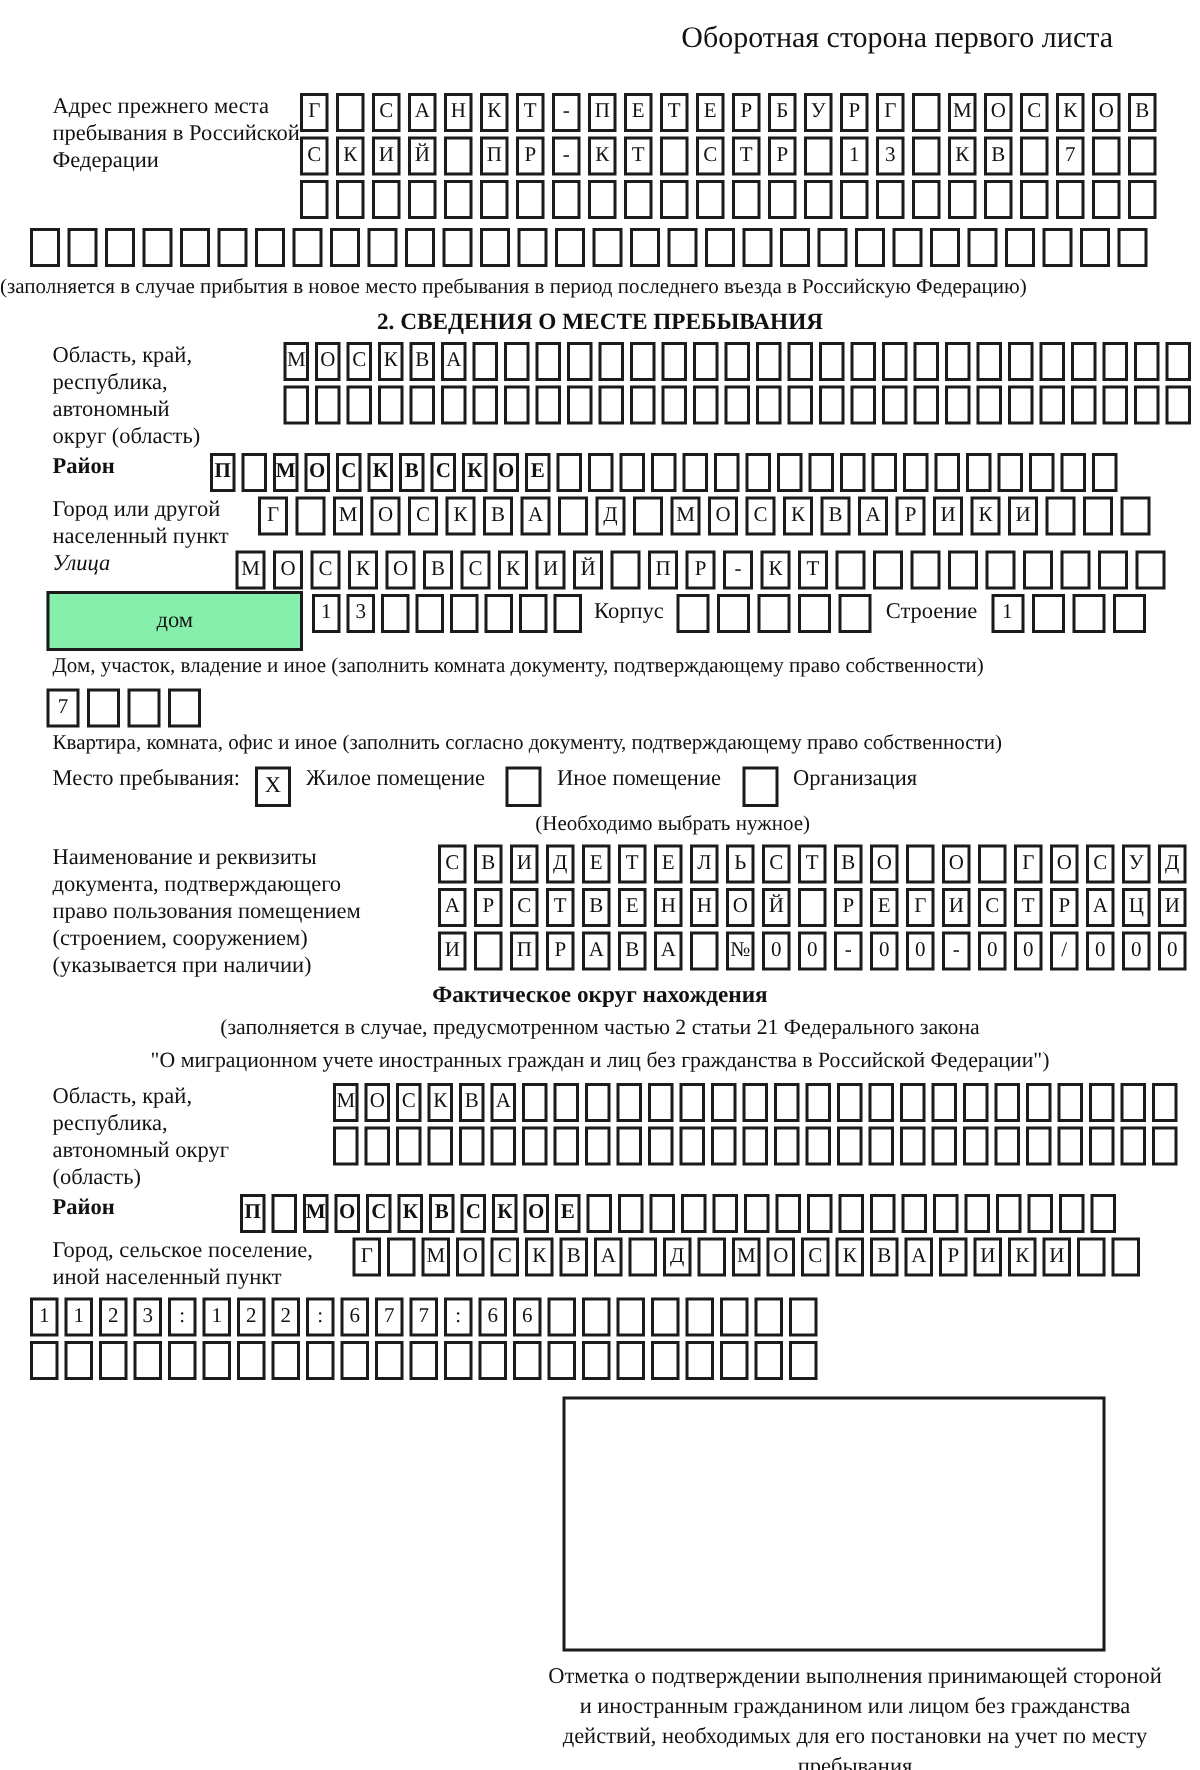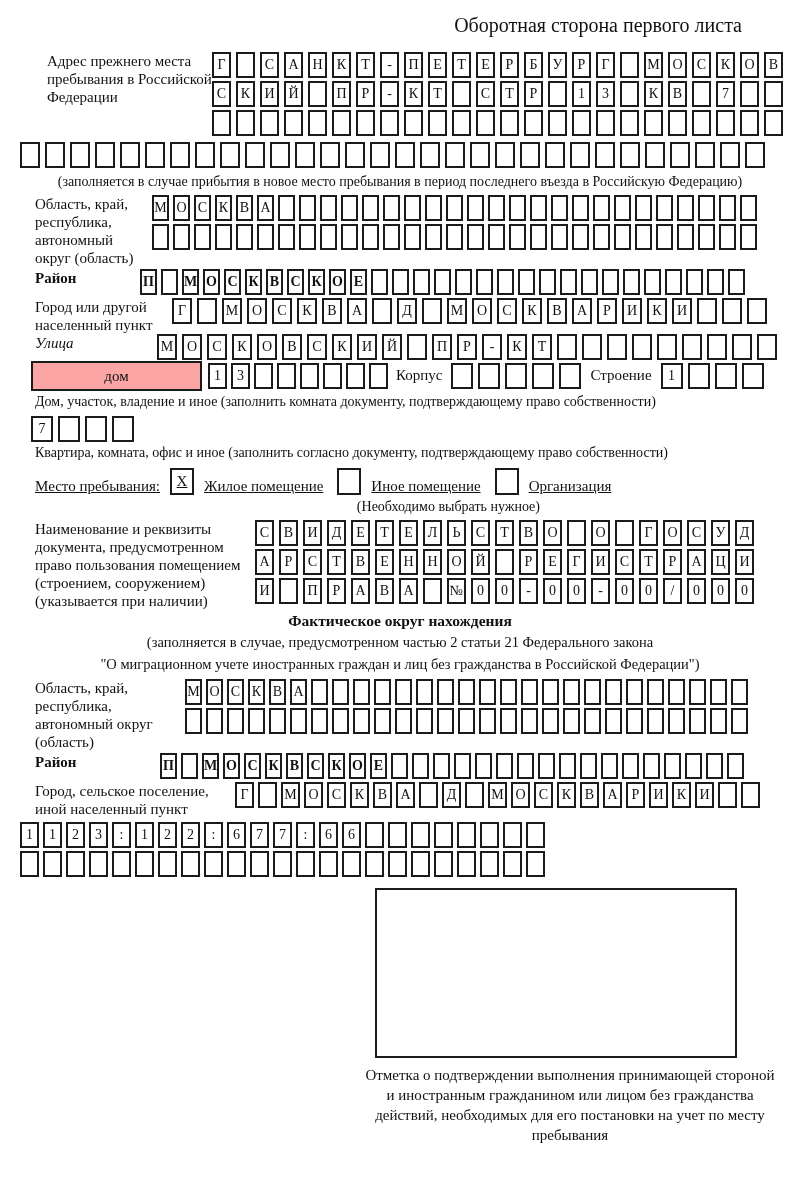--- a/index.html
+++ b/index.html
@@ -24,56 +24,56 @@
   .c-reg   .cell{width:17px;margin-right:4px;}  
   .c-city  .cell{width:20px;}            
   .c-street .cell{width:20px;}           
   .c-house .cell{width:19px;margin-right:4px;}
   .c-korp  .cell{width:22px;}
   .c-str   .cell{width:22px;}
   .c-kv    .cell{width:22px;}
   .c-doc   .cell{width:19px;}
   .c-reg2  .cell{width:17px;margin-right:4px;}  
   .c-kad   .cell{width:19px;margin-right:4px;}  
-  .note-center{text-align:center;font-size:14px;line-height:18px;margin-top:5px;}
+  .note-center{font-size:14px;line-height:18px;margin-top:5px;}
   .sec-title{text-align:center;font-weight:bold;font-size:15.5px;line-height:18px;margin-top:5px;}
   .bigbox{
-    box-sizing:border-box;border:2px solid #1b1b1b;height:30px;display:flex;
-    align-items:center;justify-content:center;font-size:15px;flex-shrink:0;background:#fca5a5;
+    box-sizing:border-box;border:2px solid #1b1b1b;height:40px;display:flex;
+    align-items:center;justify-content:center;font-size:15px;flex-shrink:0;background:#86efac;
   }
   .house-box{width:171px;margin-right:6px;}
   .kv-box{width:205px;margin-right:8px;}
   .inline-label{font-size:15px;line-height:28px;padding:0 9px 0 4px;white-space:nowrap;}
   .house-row{display:flex;align-items:flex-start;margin-left:31px;margin-top:1px;}
   .house-row .cells{margin-top:2px;}
   .note-left{font-size:14px;line-height:18px;margin:2px 0 0 35px;}
-  .stay-row{display:flex;align-items:flex-end;margin:6px 0 0 35px;font-size:15px;text-decoration:underline;}
+  .stay-row{display:flex;align-items:flex-start;margin:6px 0 0 35px;font-size:15px;}
   .checkbox{
     box-sizing:border-box;width:24px;height:27px;border:2px solid #1b1b1b;flex-shrink:0;
     display:flex;align-items:center;justify-content:center;font-size:15px;background:#fff;
   }
   .stay-row .opt-label{margin:0 14px 0 10px;white-space:nowrap;}
   .stay-row .lead{margin-right:10px;white-space:nowrap;}
   .choose-note{width:400px;margin-left:140px;text-align:right;font-size:14px;line-height:18px;margin-top:3px;}
   .fact-note{text-align:center;font-size:14.5px;line-height:22px;margin-top:1px;}
   .stamp-box{
     box-sizing:border-box;border:2px solid #1b1b1b;width:362px;height:170px;
     margin:8px 0 0 375px;background:#fff;
   }
   .stamp-note{width:410px;margin:7px 0 0 365px;text-align:center;font-size:15px;line-height:20px;}
-  .mt2{margin-top:2px;font-weight:bold;}.mt3{margin-top:3px;}.mt4{margin-top:4px;}
+  .mt2{margin-top:2px;font-weight:bold;}.mt3{margin-top:3px;}.mt4{margin-top:4px;gap:37px;}
 </style>
 </head>
 <body>
 
 <div class="page">
 
   <div class="top-title">Оборотная сторона первого листа</div>
 
-  <div class="frow" style="margin-top:18px;justify-content:center;">
+  <div class="frow" style="margin-top:28px;">
     <div class="flabel" style="flex-basis:180px;">Адрес прежнего места пребывания в Российской Федерации</div>
     <div class="cellrows">
       <div class="cells c-addr">
           <span class="cell">Г</span>
           <span class="cell"></span>
           <span class="cell">С</span>
           <span class="cell">А</span>
           <span class="cell">Н</span>
           <span class="cell">К</span>
           <span class="cell">Т</span>
@@ -178,20 +178,21 @@
         <span class="cell"></span>
         <span class="cell"></span>
         <span class="cell"></span>
         <span class="cell"></span>
         <span class="cell"></span>
         <span class="cell"></span>
       </div>
   </div>
   <div class="note-center">(заполняется в случае прибытия в новое место пребывания в период последнего въезда в Российскую Федерацию)</div>
 
+  <div class="sec-title">2. СВЕДЕНИЯ О МЕСТЕ ПРЕБЫВАНИЯ</div>
 
   <div class="frow mt4">
     <div class="flabel" style="flex-basis:132px;">Область, край, республика, автономный округ (область)</div>
     <div class="cellrows">
       <div class="cells c-reg">
           <span class="cell">М</span>
           <span class="cell">О</span>
           <span class="cell">С</span>
           <span class="cell">К</span>
           <span class="cell">В</span>
@@ -395,21 +396,21 @@
     <span class="checkbox">X</span>
     <span class="opt-label">Жилое помещение</span>
     <span class="checkbox"></span>
     <span class="opt-label">Иное помещение</span>
     <span class="checkbox"></span>
     <span class="opt-label">Организация</span>
   </div>
   <div class="choose-note">(Необходимо выбрать нужное)</div>
 
   <div class="frow mt4">
-    <div class="flabel" style="flex-basis:235px;">Наименование и реквизиты документа, предусмотренном право пользования помещением (строением, сооружением) (указывается при наличии)</div>
+    <div class="flabel" style="flex-basis:235px;">Наименование и реквизиты документа, подтверждающего право пользования помещением (строением, сооружением) (указывается при наличии)</div>
     <div class="cellrows">
       <div class="cells c-doc">
           <span class="cell">С</span>
           <span class="cell">В</span>
           <span class="cell">И</span>
           <span class="cell">Д</span>
           <span class="cell">Е</span>
           <span class="cell">Т</span>
           <span class="cell">Е</span>
           <span class="cell">Л</span>

